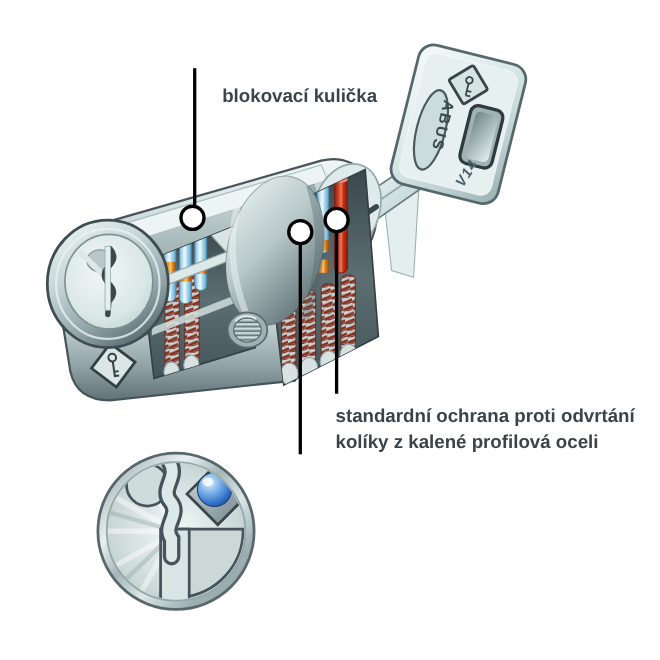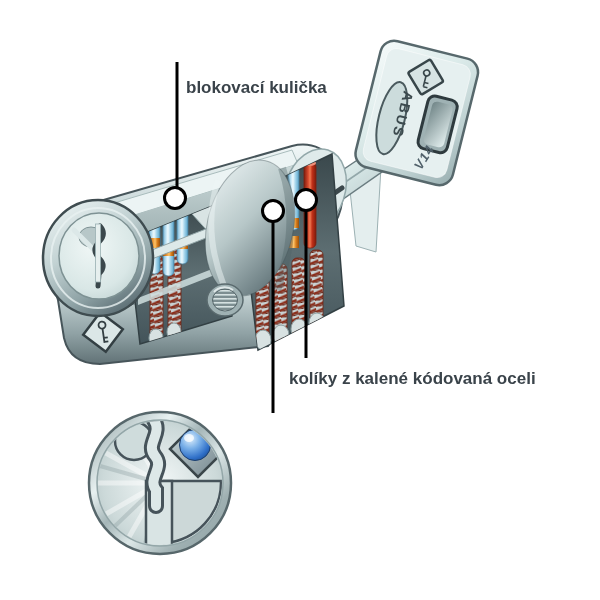--- a/index.html
+++ b/index.html
@@ -5,21 +5,21 @@
   html,body{margin:0;padding:0;background:#fff;}
   .stage{
     position:relative;width:600px;height:600px;background:#ffffff;overflow:hidden;
     font-family:"Liberation Sans","DejaVu Sans",sans-serif;
   }
   .stage svg{position:absolute;left:0;top:0;}
   .callout-label{
     position:absolute;font-weight:700;font-size:17px;line-height:23px;
     color:#3a434a;letter-spacing:0;white-space:nowrap;
   }
-  .callout-label span{display:block;}
+  .callout-label span{display:block;margin-left:16px;}
   #label-blocking-ball{left:186px;top:76px;}
   #label-drill{left:289px;top:367px;}
   #label-groove{left:243px;top:505px;}
 </style>
 </head>
 <body>
 
 <div class="stage">
 
 <svg width="600" height="600" viewBox="0 0 600 600">
@@ -315,16 +315,17 @@
     <circle cx="175" cy="198" r="10.5"></circle>
     <circle cx="273" cy="211" r="10.5"></circle>
     <circle cx="306" cy="200" r="10.5"></circle>
   </g>
 </svg>
 
 <div class="callout-label" id="label-blocking-ball">
   <span>blokovací kulička</span>
 </div>
 <div class="callout-label" id="label-drill">
-  <span>kolíky z kalené kódovaná oceli</span>
+  <span>standardní ochrana proti odvrtání</span>
+  <span>kolíky z kalené profilová oceli</span>
 </div>
 
 </div>
 
 </body></html>

